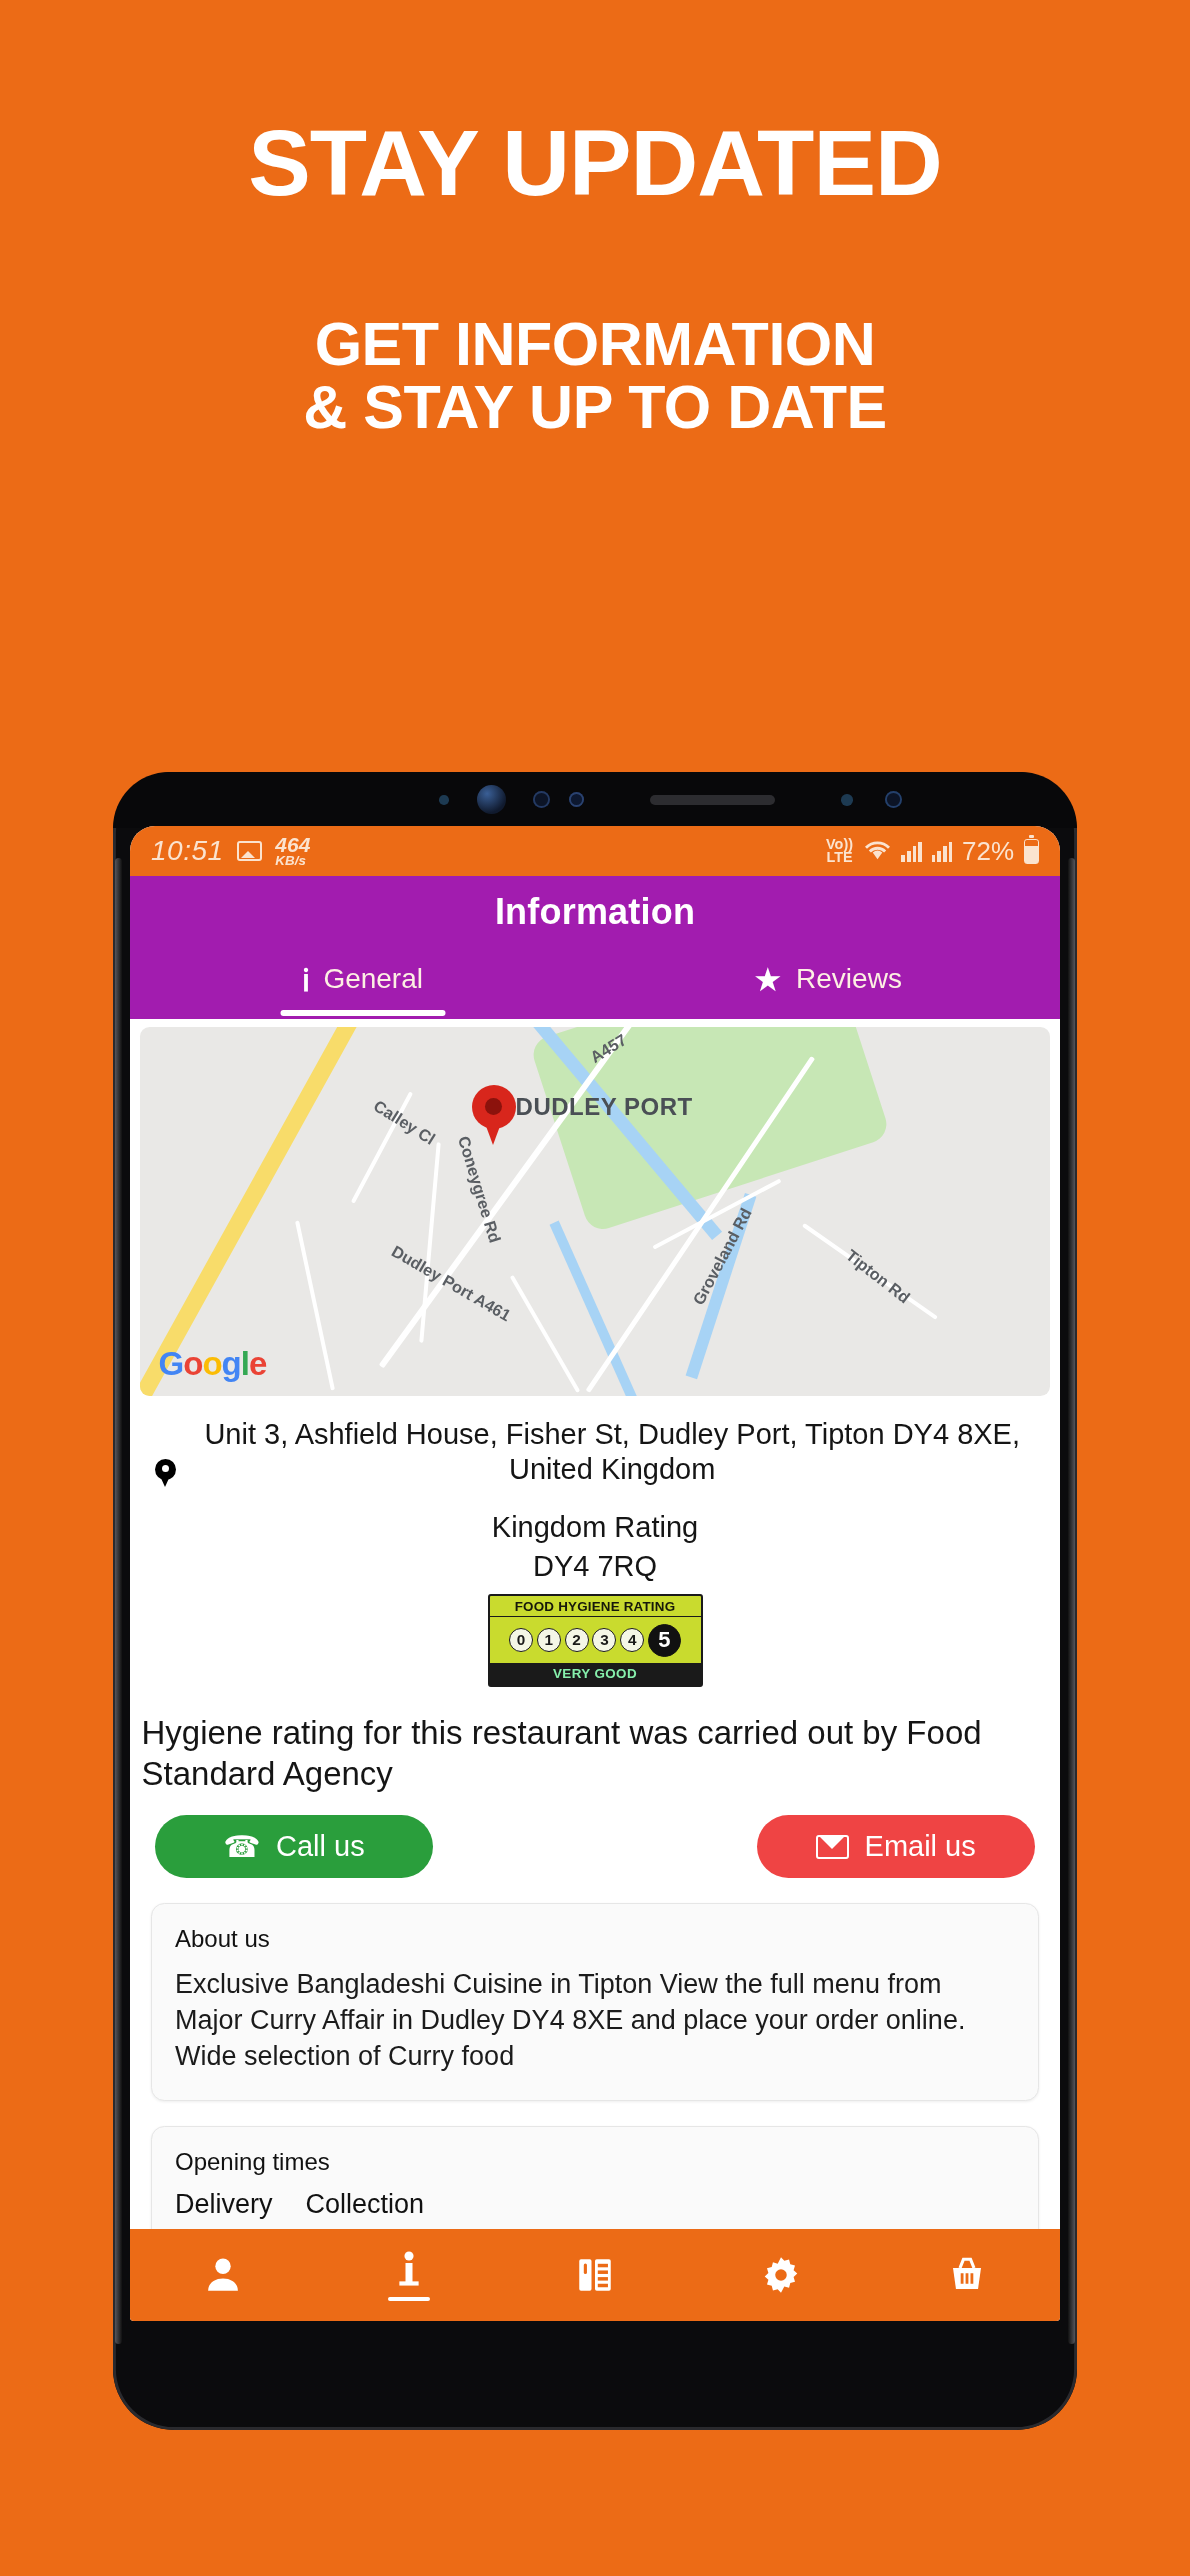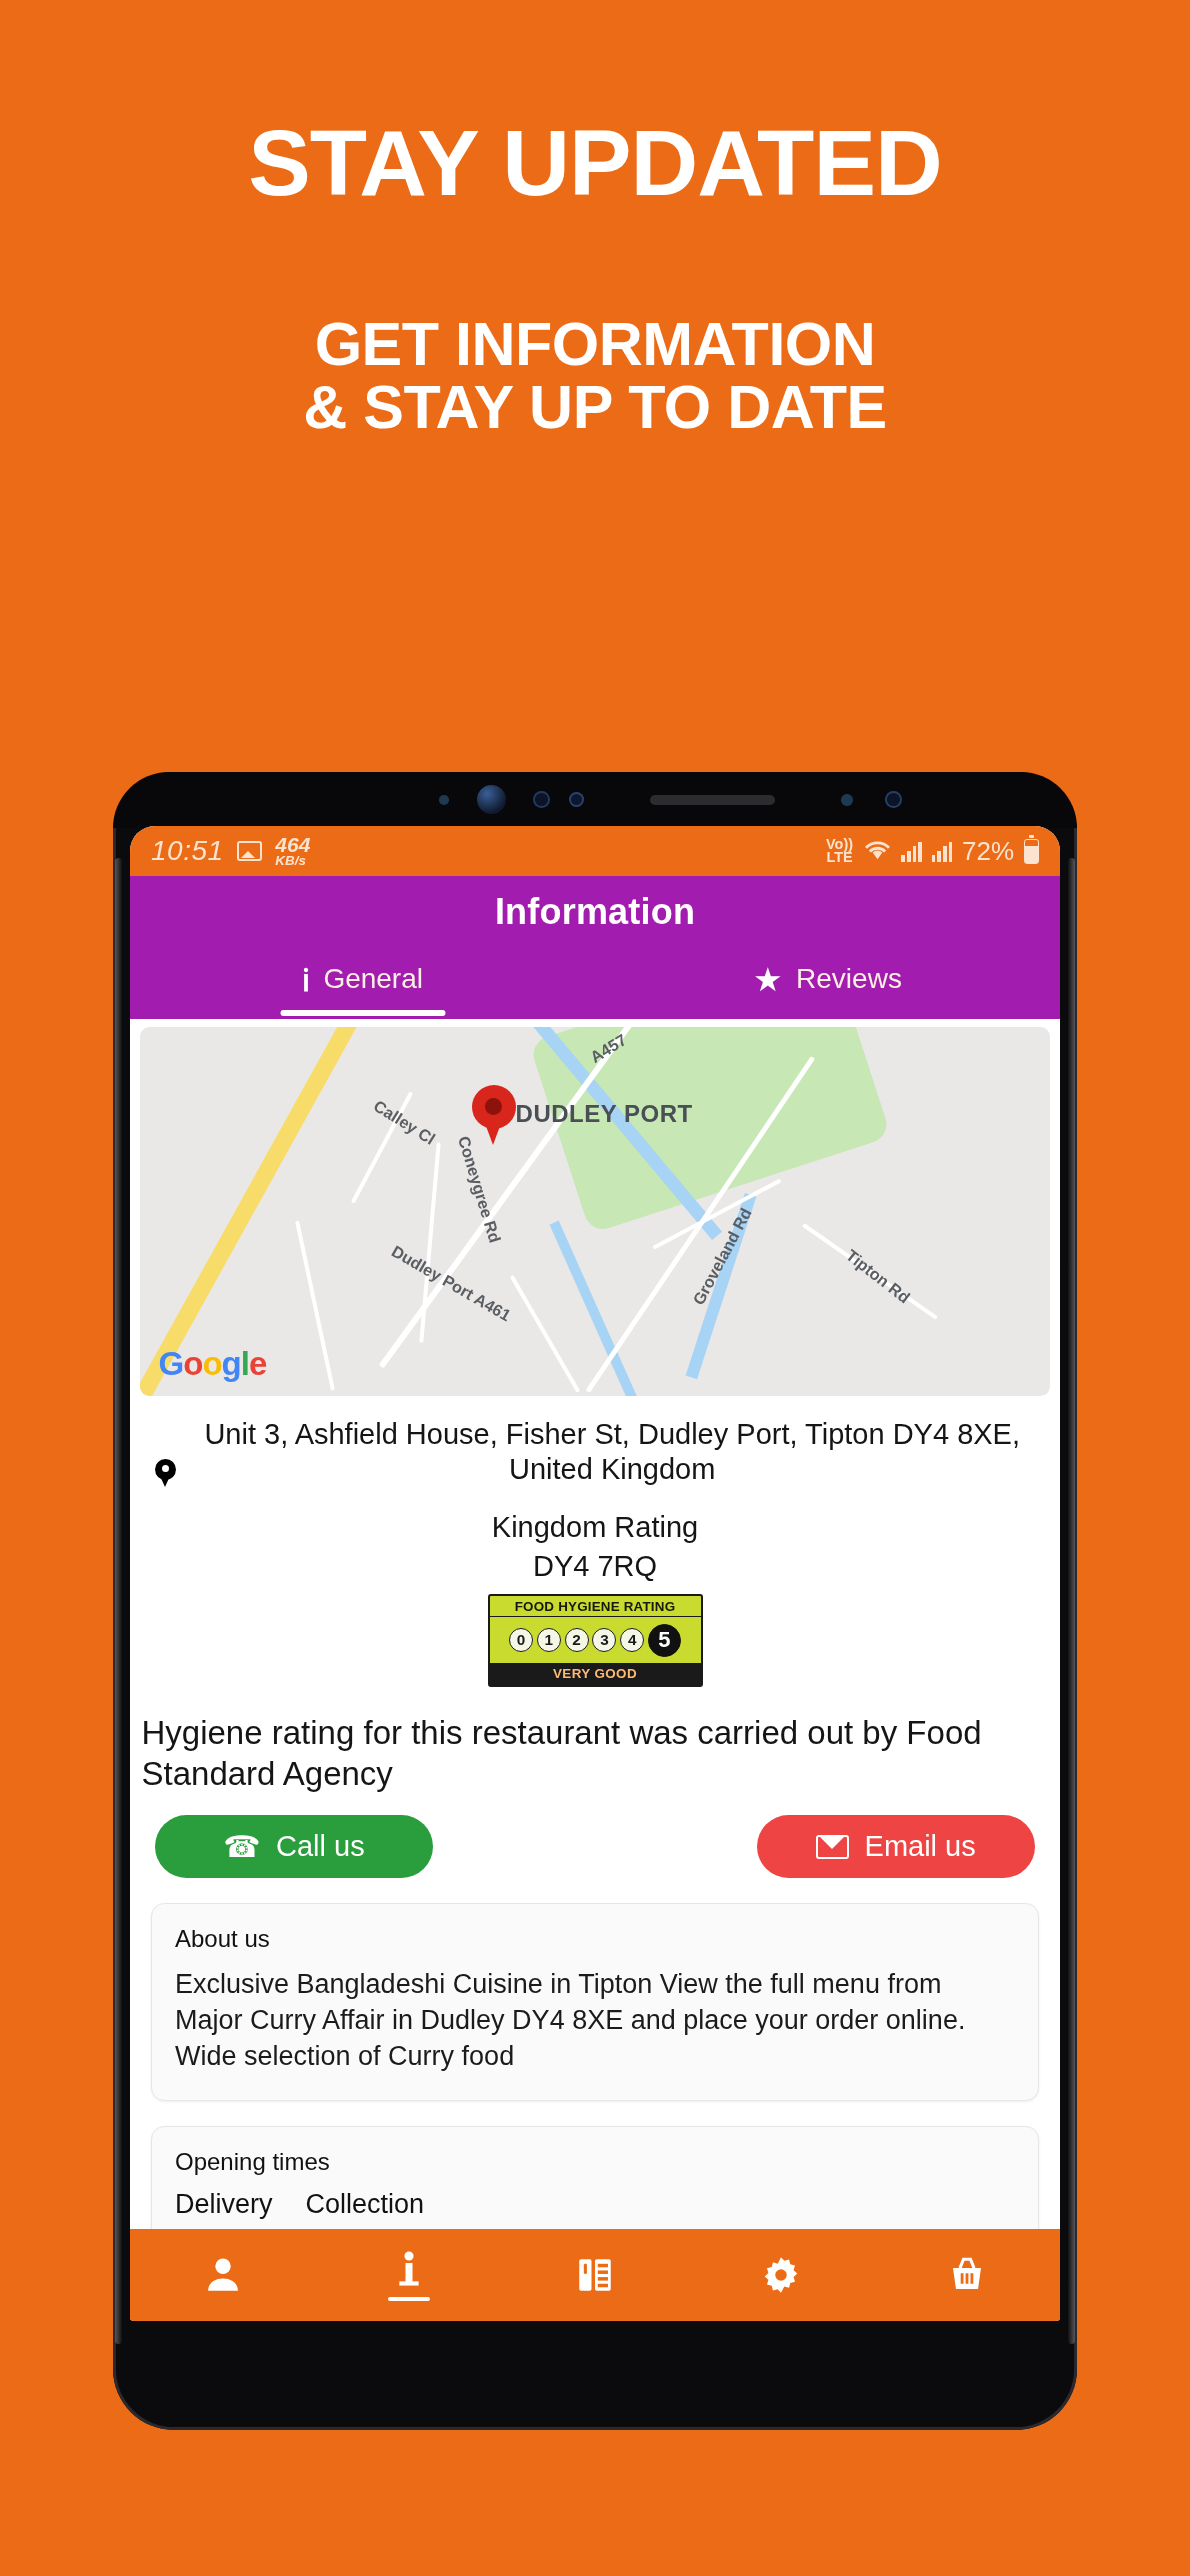--- a/index.html
+++ b/index.html
@@ -235,21 +235,21 @@
   .fhrs-mid .b {
     width: 24px; height: 24px; border-radius: 50%; background: #F4F6E6;
     border: 1.9px solid #1A1A1A; color: #1A1A1A; font-size: 15.3px; font-weight: 700;
     display: flex; align-items: center; justify-content: center;
   }
   .fhrs-mid .b.sel {
     background: #111; color: #fff; width: 33px; height: 33px; font-size: 22px;
     border-color: #111;
   }
   .fhrs-bot {
-    background: #1A1A1A; color: #fdba74; text-align: center;
+    background: #1A1A1A; color: #86efac; text-align: center;
     font-size: 13.4px; font-weight: 700; padding: 2.9px 0 3.8px 0; letter-spacing: 0.4px;
   }
 
   .hyg-note {
     text-align: left; font-size: 33px; color: #151515;
     line-height: 1.25; padding: 25px 11.5px 0 11.5px;
   }
 
   
   .btn-row { display: flex; justify-content: space-between;
@@ -390,21 +390,21 @@
         <div class="road-w" style="left:403px;top:240px;width:3.8px;height:134px;transform:rotate(-30deg);"></div>
         <div class="road-w" style="left:728px;top:163px;width:3.8px;height:163px;transform:rotate(-55deg);"></div>
         <div class="road-w" style="left:240px;top:58px;width:3.8px;height:125px;transform:rotate(28deg);"></div>
 
         <div class="mlabel" style="left:449px;top:11.5px;transform:rotate(-32deg);">A457</div>
         <div class="mlabel" style="left:230px;top:86px;transform:rotate(32deg);">Calley Cl</div>
         <div class="mlabel" style="left:284px;top:153px;transform:rotate(73deg);">Coneygree Rd</div>
         <div class="mlabel" style="left:244px;top:247px;transform:rotate(30deg);">Dudley Port  A461</div>
         <div class="mlabel" style="left:529px;top:220px;transform:rotate(-62deg);">Groveland Rd</div>
         <div class="mlabel" style="left:700px;top:240px;transform:rotate(38deg);">Tipton Rd</div>
-        <div class="mlabel big" style="left:376px;top:73px;">DUDLEY PORT</div>
+        <div class="mlabel big" style="left:376px;top:66px;">DUDLEY PORT</div>
 
         <div class="pin">
           <div class="tip"></div>
             <div class="head"></div>
         </div>
 
         <div class="gmark">
           <span>G</span><span>o</span><span>o</span><span>g</span><span>l</span><span>e</span>
         </div>
       </div>

